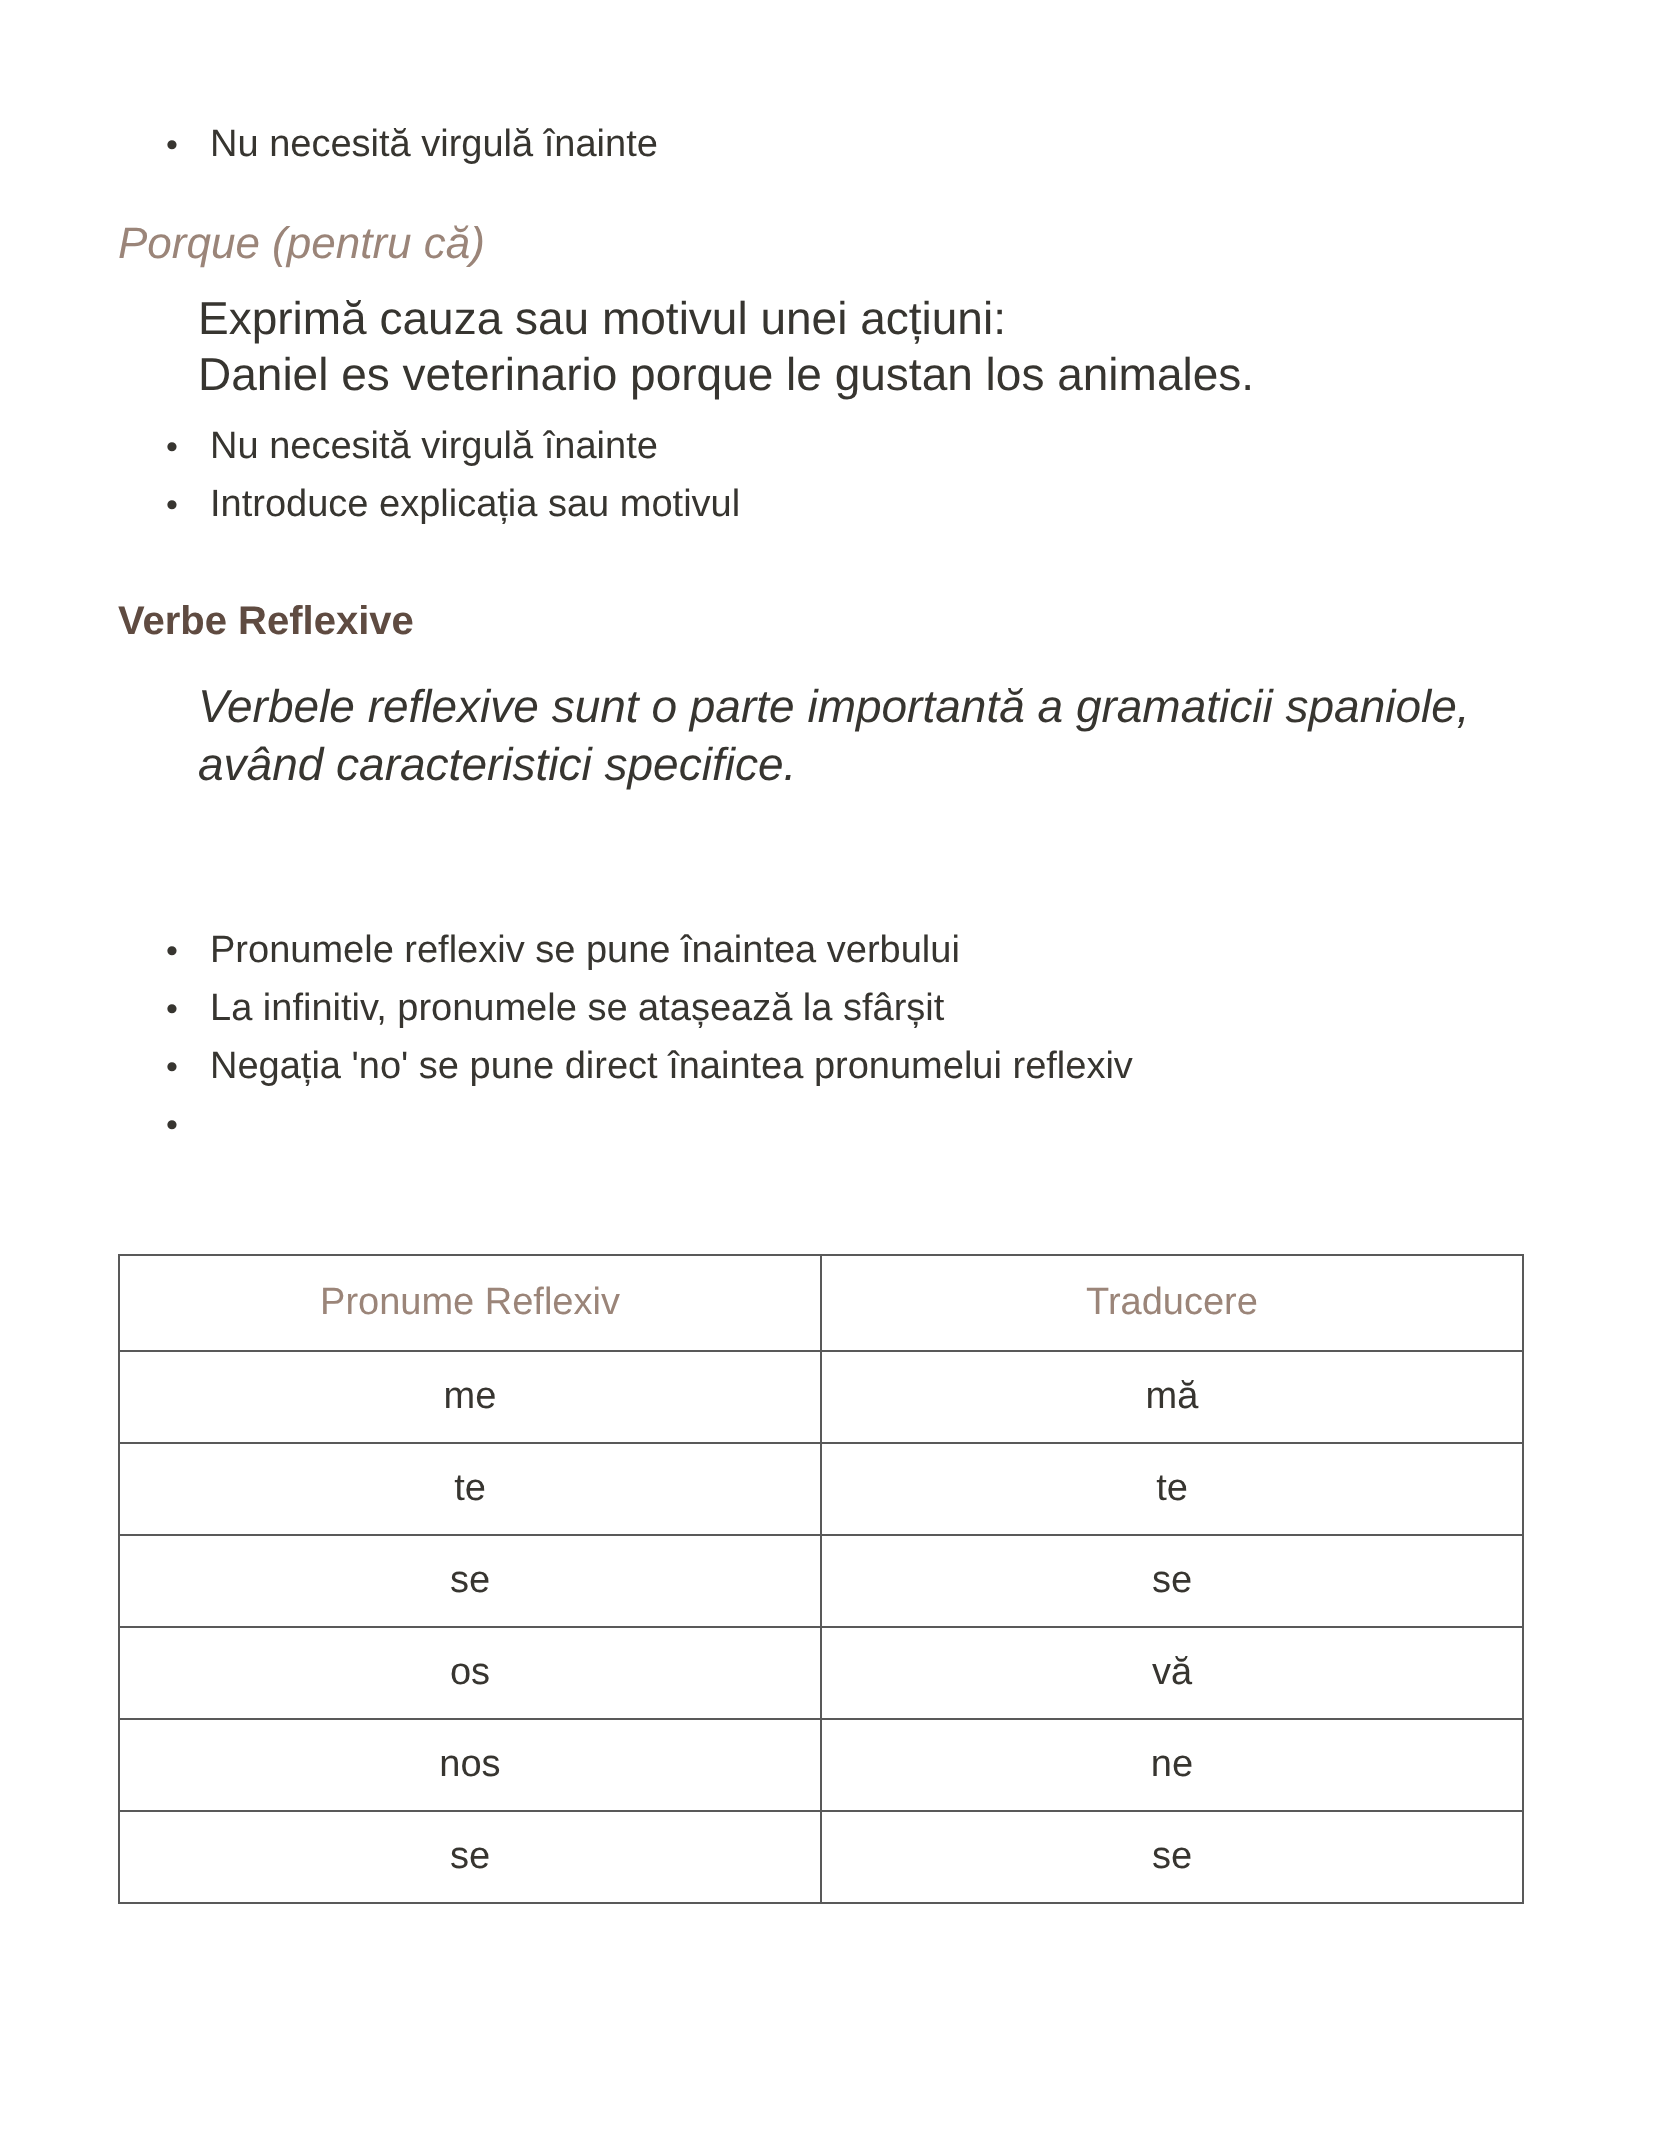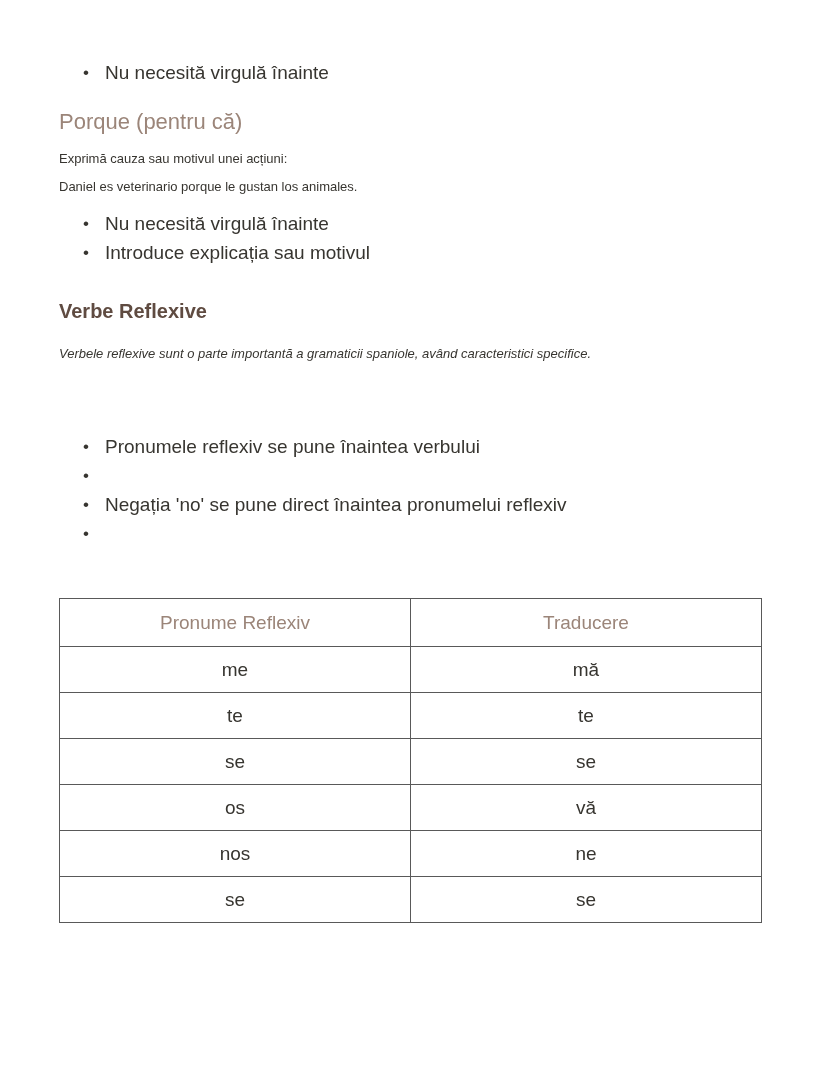--- a/index.html
+++ b/index.html
@@ -38,25 +38,27 @@
     flex:0 0 22px;
     text-align:left;
     font-size:17px;
   }
   h3.sub-heading{
     font-size:22px;
     font-weight:400;
     line-height:30px;
     color:var(--h3-color);
     margin-top:20px;
+    font-style:italic;
   }
   .para{
-    font-size:13px;
+    font-size:23px;
     line-height:28px;
     margin-top:8px;
+    margin-left:40px;
   }
   ul.bullets.after-para{margin-top:8px;}
   h2.section-heading{
     font-size:20px;
     font-weight:700;
     line-height:36px;
     color:var(--h2-color);
     margin-top:26px;
   }
   .para.section-intro{
@@ -123,20 +125,21 @@
 
   <div class="para section-intro">Verbele reflexive sunt o parte importantă a gramaticii spaniole, având caracteristici specifice.</div>
 
   <ul class="bullets reflexive-rules">
     <li>
       <span class="marker">•</span>
       <span>Pronumele reflexiv se pune înaintea verbului</span>
     </li>
     <li>
       <span class="marker">•</span>
+      <span>La infinitiv, pronumele se atașează la sfârșit</span>
     </li>
     <li>
       <span class="marker">•</span>
       <span>Negația 'no' se pune direct înaintea pronumelui reflexiv</span>
     </li>
     <li>
       <span class="marker">•</span>
     </li>
   </ul>
 

